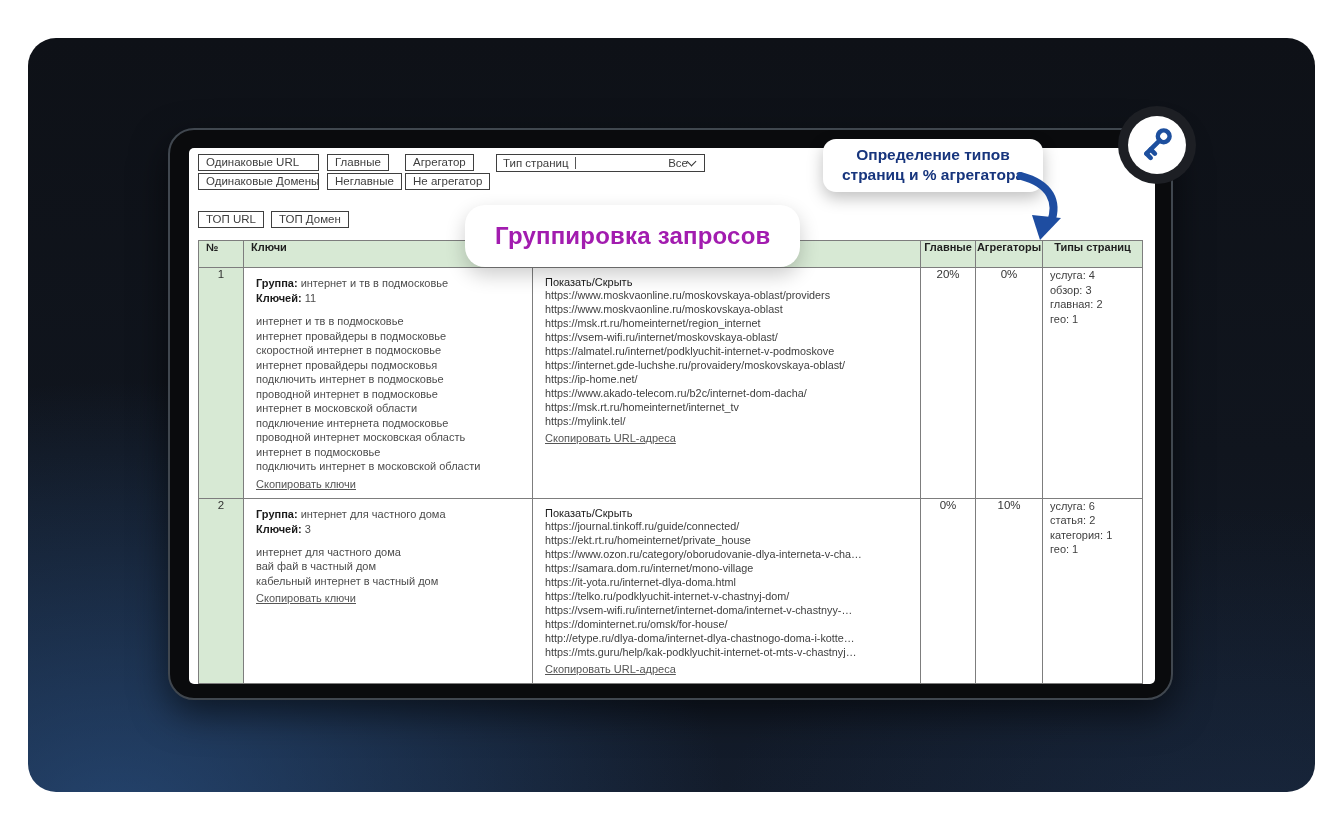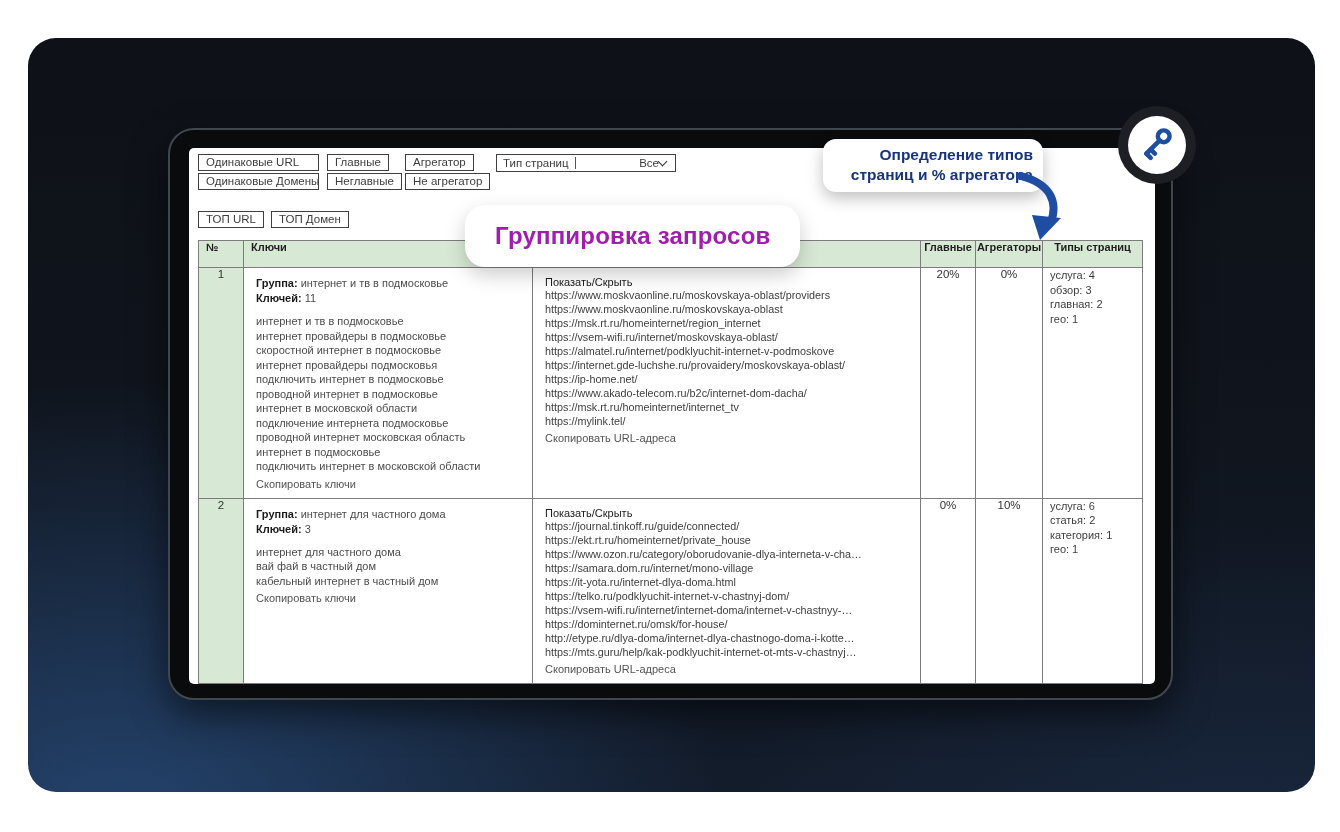--- a/index.html
+++ b/index.html
@@ -30,21 +30,21 @@
   .filters { position:absolute; left:9px; top:6px; display:flex; gap:8px; align-items:flex-start; }
   .fcol { display:flex; flex-direction:column; gap:2px; align-items:flex-start; }
   .fcol.c1 { width:121px; } .fcol.c2 { width:70px; } .fcol.c3 { width:79px; }
   .btn {
     display:inline-block; background:#fff; border:1px solid #3f3f3f; color:#3d3d3d;
     font-size:11.5px; line-height:15px; padding:0 7px; height:17px; white-space:nowrap;
     font-family:inherit; cursor:pointer;
   }
   .btn.w100 { width:100%; text-align:left; }
   .typesel {
-    margin-left:4px; width:180px; height:18px; border:1px solid #3f3f3f; background:#fff;
+    margin-left:4px; width:209px; height:18px; border:1px solid #3f3f3f; background:#fff;
     display:flex; align-items:center; font-size:11.5px; color:#3d3d3d; cursor:pointer;
   }
   .typesel .lbl { padding:0 6px; }
   .typesel .divider { width:1px; height:12px; background:#555; }
   .typesel .val { flex:1; text-align:right; }
   .typesel .chev { width:7px; height:7px; border-right:1.6px solid #333; border-bottom:1.6px solid #333; transform:rotate(45deg); margin:-3px 9px 0 0; }
 
   .toprow { position:absolute; left:9px; top:63px; display:flex; gap:7px; }
 
   
@@ -53,37 +53,37 @@
   th.h { background:#d7e9d4; font-size:11px; color:#1f1f1f; height:27px; vertical-align:middle; }
   th.h.left { text-align:left; padding-left:7px; }
   td.num { background:#d7e9d4; text-align:center; vertical-align:middle; font-size:11.5px; color:#333; }
   td.cellpad { padding:8px 6px 6px 12px; }
   .line { font-size:11px; line-height:15px; color:#4c4c4c; }
   .blab { font-weight:bold; color:#1b1b1b; }
   .klist { margin-top:8px; }
   .klist div { font-size:11px; line-height:14.5px; color:#4c4c4c; white-space:nowrap; overflow:hidden; }
   .ulist div { font-size:10.8px; line-height:14px; color:#3e3e3e; white-space:nowrap; overflow:hidden; }
   .showhide { font-size:11px; font-weight:normal; color:#1b1b1b; cursor:pointer; }
-  .copylink { display:inline-block; margin-top:2px; font-size:11px; color:#555; cursor:pointer; }
+  .copylink { display:inline-block; margin-top:2px; font-size:11px; color:#555; text-decoration:underline; cursor:pointer; }
   td.pct { text-align:center; vertical-align:middle; font-size:11.5px; color:#333; }
   td.types { vertical-align:middle; padding-left:7px; }
   td.types div { font-size:11px; line-height:14.5px; color:#3e3e3e; }
   tr.r1 { height:222px; } tr.r2 { height:185px; }
 
   
   .bigpill {
     position:absolute; left:437px; top:167px; height:62px; padding:0 30px;
     background:#fff; border-radius:20px; box-shadow:0 8px 20px rgba(0,0,0,0.20);
     display:flex; align-items:center; z-index:30;
   }
   .bigpill span { font-size:24px; font-weight:bold; color:#a21caf; letter-spacing:0.2px; white-space:nowrap; }
   .callout {
     position:absolute; left:795px; top:101px; width:220px; padding:6px 10px 7px;
     background:#fff; border-radius:13px; box-shadow:0 6px 16px rgba(0,0,0,0.25);
-    text-align:right; z-index:30;
+    text-align:center; z-index:30;
   }
   .callout div { font-size:15.5px; line-height:20px; font-weight:bold; color:#17357d; white-space:nowrap; }
   .arrow { position:absolute; left:985px; top:132px; z-index:31; }
   .keybadge { position:absolute; left:1090px; top:68px; width:78px; height:78px; border-radius:50%; background:#1d1f24; display:flex; align-items:center; justify-content:center; z-index:32; }
   .keybadge .inner { width:58px; height:58px; border-radius:50%; background:#fff; display:flex; align-items:center; justify-content:center; }
 </style>
 </head>
 <body>
 
 <div class="stage">

